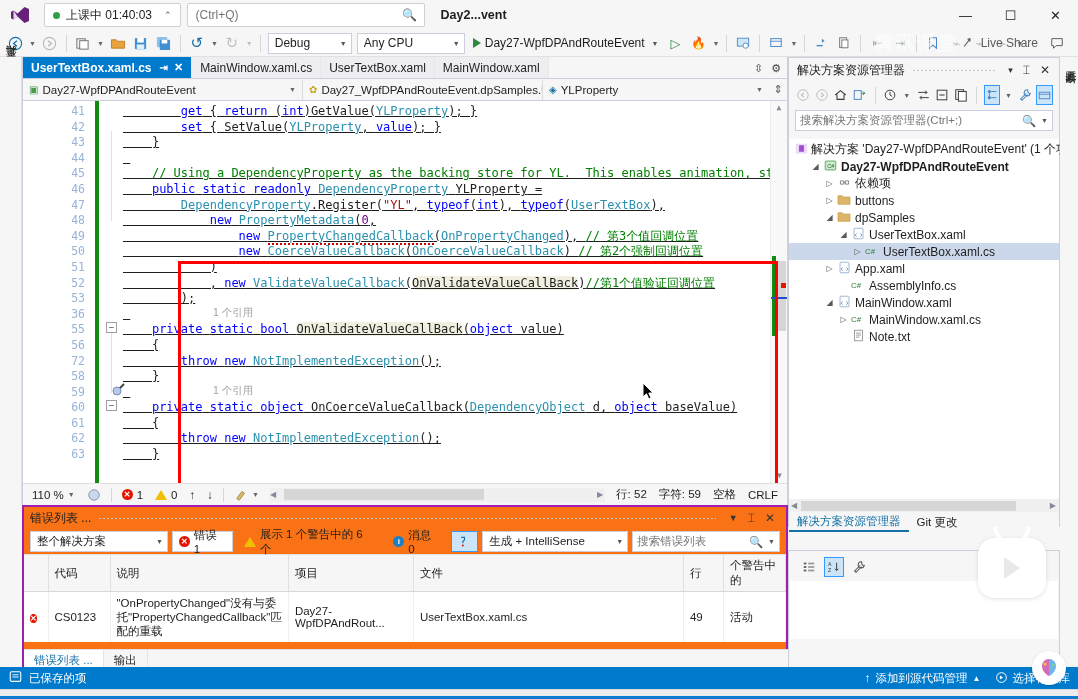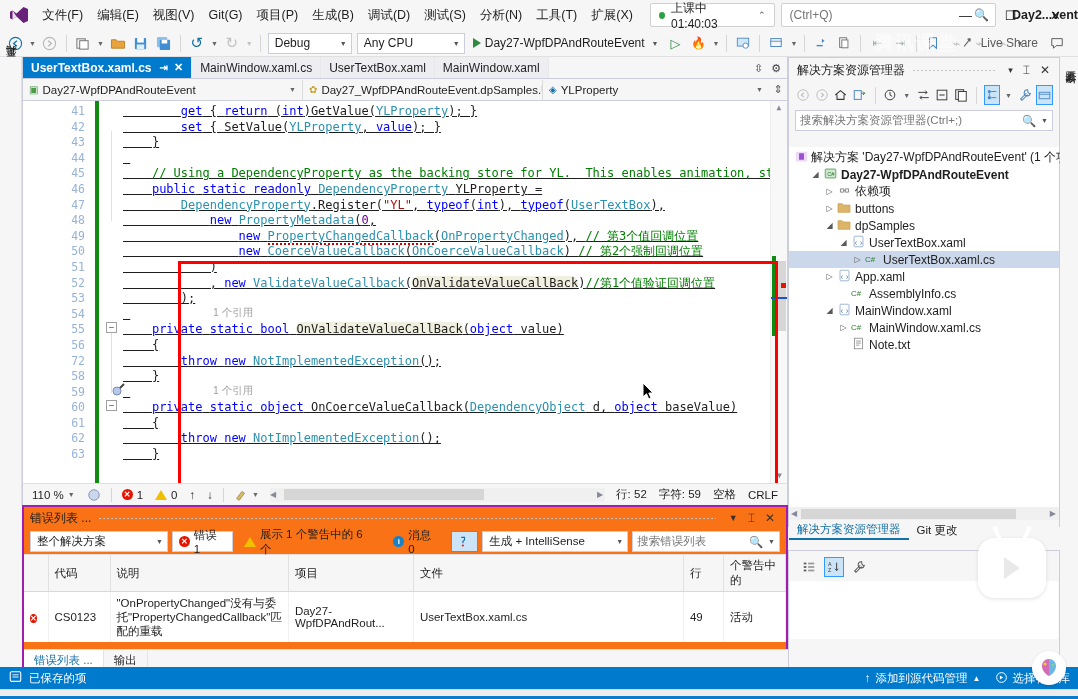--- a/index.html
+++ b/index.html
@@ -271,21 +271,21 @@
   .panel-head {
     height: 24px; display: flex; align-items: center; padding: 0 4px 0 8px;
     font-size: 12px;
   }
   .se-toolbar {
     height: 26px; display: flex; align-items: center; gap: 3px; padding: 0 6px;
   }
   .se-btn { width: 20px; height: 20px; display: flex; align-items: center; justify-content: center; font-size: 12px; color: #3a3a3a; }
   .se-btn.sel { border: 1px solid #3399ff; background: #cce4f7; }
   .se-search {
-    margin: 2px 6px 16px 6px; height: 21px; border: 1px solid #cccedb; background: #fff;
+    margin: 2px 6px 8px 6px; height: 21px; border: 1px solid #cccedb; background: #fff;
     display: flex; align-items: center; padding: 0 4px; font-size: 11.5px; color: #767676;
   }
   .tree { font-size: 12px; background: #fff; height: 360px; padding-top: 2px; }
   .tr-row { display: flex; align-items: center; height: 17px; white-space: nowrap; }
   .tr-row.sel { background: #cbd7ea; }
   .tr-arrow { width: 13px; text-align: center; font-size: 8px; color: #5a5a5a; }
   .tr-icon { width: 16px; text-align: center; font-size: 11px; margin-right: 3px; }
   .tr-label { font-size: 12px; }
   .tr-label.bold { font-weight: bold; }
 
@@ -361,33 +361,20 @@
 <body>
 
 <div class="app">
 
   <div class="titlebar">
     <div class="vs-logo">
       <svg width="20" height="20" viewBox="0 0 20 20">
         <path d="M14.5 2 L19 4 L19 16 L14.5 18 L7.5 11.5 L3.5 14.5 L1 13.2 L1 6.8 L3.5 5.5 L7.5 8.5 Z" fill="#68217a"></path>
         <path d="M3.5 5.5 L3.5 14.5 L7.5 11.5 Z" fill="#fff" opacity="0.85"></path>
       </svg>
-    </div>
-    <div class="menu">
-      <div class="menu-item">文件(F)</div>
-      <div class="menu-item">编辑(E)</div>
-      <div class="menu-item">视图(V)</div>
-      <div class="menu-item">Git(G)</div>
-      <div class="menu-item">项目(P)</div>
-      <div class="menu-item">生成(B)</div>
-      <div class="menu-item">调试(D)</div>
-      <div class="menu-item">测试(S)</div>
-      <div class="menu-item">分析(N)</div>
-      <div class="menu-item">工具(T)</div>
-      <div class="menu-item">扩展(X)</div>
     </div>
 
     <div class="live-badge">
       <span class="live-dot"></span>
       <span>上课中 01:40:03</span>
       <span class="live-chev">⌃</span>
     </div>
 
     <div class="search-box">
       <input type="text" placeholder="(Ctrl+Q)" style="">
@@ -577,21 +564,21 @@
           <div>44</div>
           <div>45</div>
           <div>46</div>
           <div>47</div>
           <div>48</div>
           <div>49</div>
           <div>50</div>
           <div>51</div>
           <div>52</div>
           <div>53</div>
-          <div>54</div>
+          <div>36</div>
           <div>55</div>
           <div>56</div>
           <div>72</div>
           <div>58</div>
           <div>59</div>
           <div>60</div>
           <div>61</div>
           <div>62</div>
           <div>63</div>
         </div>

